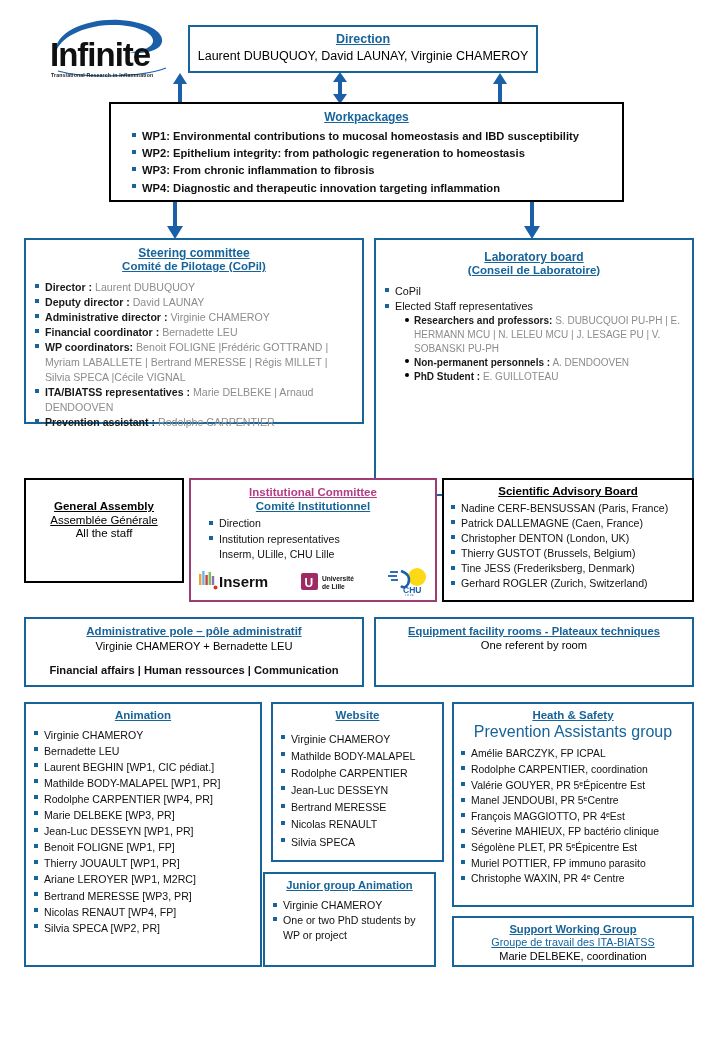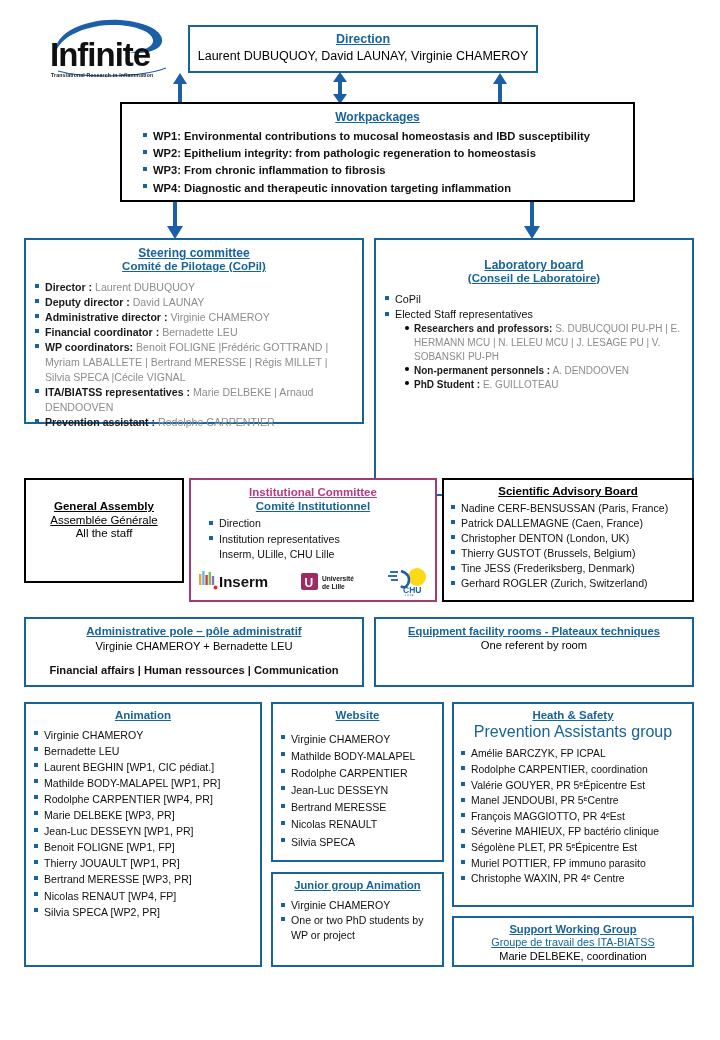--- a/index.html
+++ b/index.html
@@ -74,32 +74,32 @@
   #logo svg { position: absolute; left: 0; top: 0; }
 
   
   .arrow { position: absolute; }
 
   
   #direction { left: 188px; top: 25px; width: 350px; height: 48px; padding-top: 5px; }
   #direction .hd { font-size: 12.5px; }
   #direction .ctr { font-size: 12.5px; margin-top: 2px; }
 
-  #workpackages { left: 120px; top: 102px; width: 515px; height: 100px;
+  #workpackages { left: 109px; top: 102px; width: 515px; height: 100px;
                   border: 2px solid #000; padding: 6px 10px 0 10px; }
   #workpackages .hd { font-size: 12px; margin-bottom: 4px; }
   #workpackages ul { font-size: 11.2px; line-height: 1.53; padding-left: 10px; }
   #workpackages li b { font-weight: bold; }
 
   #steering { left: 24px; top: 238px; width: 340px; height: 186px; padding: 6px 8px; }
   #steering .hd { font-size: 12px; }
   #steering .sub { font-size: 11.5px; margin-bottom: 6px; }
   #steering ul { font-size: 10.6px; line-height: 1.42; }
 
-  #labboard { left: 374px; top: 238px; width: 320px; height: 258px; padding: 18px 8px; }
+  #labboard { left: 374px; top: 238px; width: 320px; height: 258px; padding: 10px 8px; }
   #labboard .hd { font-size: 12px; }
   #labboard .sub { font-size: 11.5px; margin-bottom: 6px; }
   #labboard > ul { font-size: 10.8px; line-height: 1.42; }
   #labboard ul ul { margin-left: 8px; font-size: 10px; line-height: 1.38; }
 
   #general { left: 24px; top: 478px; width: 160px; height: 105px; padding-top: 20px; }
   #general .hd { font-size: 11.5px; }
   #general .sub { font-size: 11.5px; }
   #general .ctr { font-size: 11.5px; }
 
@@ -124,21 +124,21 @@
   #equipment .ctr { font-size: 11.2px; margin-top: 1px; }
 
   #animation { left: 24px; top: 702px; width: 238px; height: 265px; padding: 5px 7px; }
   #animation .hd { font-size: 11.5px; }
   #animation ul { font-size: 10.6px; line-height: 1.52; margin-top: 4px; }
 
   #website { left: 271px; top: 702px; width: 173px; height: 160px; padding: 5px 7px; }
   #website .hd { font-size: 11.5px; }
   #website ul { font-size: 10.6px; line-height: 1.62; margin-top: 8px; }
 
-  #junior { left: 271px; top: 872px; width: 173px; height: 95px; padding: 5px 7px; }
+  #junior { left: 263px; top: 872px; width: 173px; height: 95px; padding: 5px 7px; }
   #junior .hd { font-size: 11.2px; }
   #junior ul { font-size: 10.6px; line-height: 1.4; margin-top: 6px; }
 
   #health { left: 452px; top: 702px; width: 242px; height: 205px; padding: 5px 6px; }
   #health .hd { font-size: 11.5px; }
   #health .sub.plain { font-size: 16px; }
   #health ul { font-size: 10.4px; line-height: 1.5; margin-top: 5px; }
 
   #support { left: 452px; top: 916px; width: 242px; height: 51px; padding-top: 5px; }
   #support .hd { font-size: 11.2px; }
@@ -297,20 +297,21 @@
     <ul class="sq">
       <li><span>Virginie CHAMEROY</span></li>
       <li><span>Bernadette LEU</span></li>
       <li><span>Laurent BEGHIN [WP1, CIC pédiat.]</span></li>
       <li><span>Mathilde BODY-MALAPEL [WP1, PR]</span></li>
       <li><span>Rodolphe CARPENTIER [WP4, PR]</span></li>
       <li><span>Marie DELBEKE [WP3, PR]</span></li>
       <li><span>Jean-Luc DESSEYN [WP1, PR]</span></li>
       <li><span>Benoit FOLIGNE [WP1, FP]</span></li>
       <li><span>Thierry JOUAULT [WP1, PR]</span></li>
+      <li><span>Ariane LEROYER [WP1, M2RC]</span></li>
       <li><span>Bertrand MERESSE [WP3, PR]</span></li>
       <li><span>Nicolas RENAUT [WP4, FP]</span></li>
       <li><span>Silvia SPECA [WP2, PR]</span></li>
     </ul>
   </div>
 
   <div class="box" id="website">
     <div class="hd">Website</div>
     <ul class="sq">
       <li><span>Virginie CHAMEROY</span></li>

